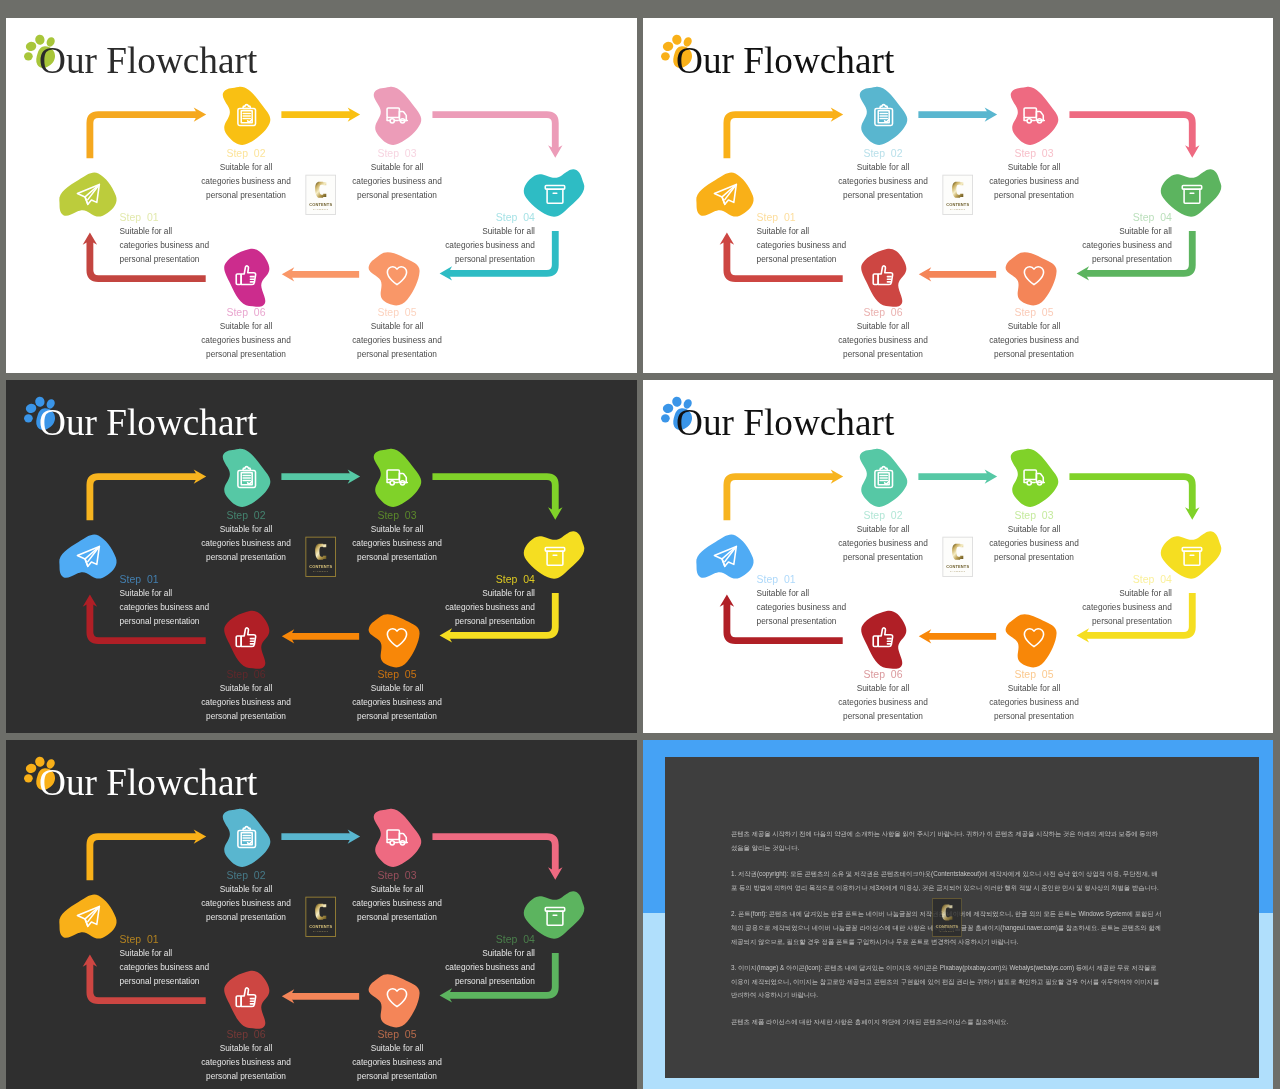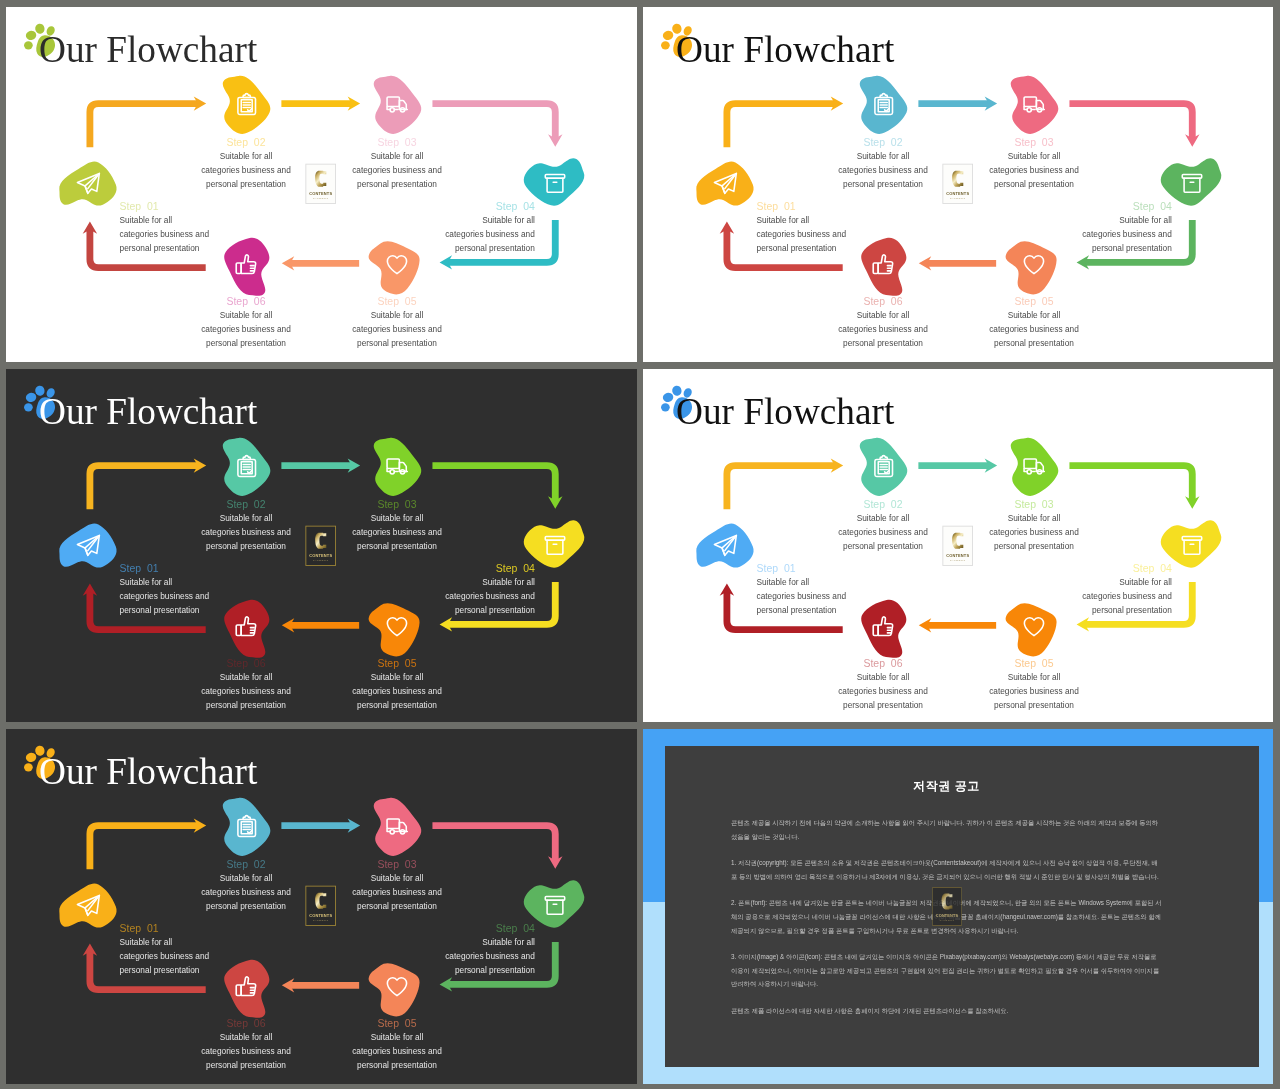--- a/index.html
+++ b/index.html
@@ -1,21 +1,21 @@
 <!DOCTYPE html>
 <html><head>
 <meta charset="utf-8">
 <title>Our Flowchart</title>
 <style>
   html,body{margin:0;padding:0;}
   body{width:1280px;height:1089px;overflow:hidden;background:#6d6e69;
        font-family:"Liberation Sans",sans-serif;}
   #grid{display:grid;grid-template-columns:631px 630px;grid-template-rows:355px 353px 355px;
         column-gap:6px;row-gap:7px;width:1280px;height:789px;
-        padding:7px 7px 6px 6px;box-sizing:border-box;}
+        padding:18px 7px 6px 6px;box-sizing:border-box;}
   .slide{position:relative;overflow:hidden;}
   .slide > svg{display:block;position:absolute;top:0;left:0;}
   .notice-slide{background:#3e3e3e;}
   .notice-blue-top{position:absolute;left:0;top:0;width:100%;height:173px;background:#45a2f5;}
   .notice-blue-bottom{position:absolute;left:0;top:173px;width:100%;bottom:0;background:#b0dffc;}
   .notice-box{position:absolute;left:22px;top:17px;width:594px;height:321px;background:#3e3e3e;}
   .notice-inner{position:absolute;left:66px;top:0;width:431px;height:100%;}
   .notice-title{color:#fff;font-size:12px;font-weight:bold;text-align:center;
                 position:absolute;left:-44px;right:-44px;top:32px;letter-spacing:0.6px;}
   .notice-body{position:absolute;left:0;right:0;top:70px;}
@@ -724,21 +724,20 @@
 <text x="242.3" y="316.4" text-anchor="middle" font-family="Liberation Sans,sans-serif" font-size="8.4" fill="#e6e6e6">Suitable for all</text>
 <text x="242.3" y="330.59999999999997" text-anchor="middle" font-family="Liberation Sans,sans-serif" font-size="8.4" fill="#e6e6e6">categories business and</text>
 <text x="242.3" y="344.79999999999995" text-anchor="middle" font-family="Liberation Sans,sans-serif" font-size="8.4" fill="#e6e6e6">personal presentation</text>
 </svg>
 </div>
 <div class="slide notice-slide">
   <div class="notice-blue-top"></div>
   <div class="notice-blue-bottom"></div>
   <div class="notice-box">
    <div class="notice-inner">
-    <div class="notice-title">저작권 공고</div>
     <div class="notice-body">
       <p class="notice-p">콘텐츠 제공을 시작하기 전에 다음의 약관에 소개하는 사항을 읽어 주시기 바랍니다. 귀하가 이 콘텐츠 제공을 시작하는 것은 아래의 계약과 보증에 동의하셨음을 알리는 것입니다.</p>
       <p class="notice-p">1. 저작권(copyright): 모든 콘텐츠의 소유 및 저작권은 콘텐츠테이크아웃(Contentstakeout)에 제작자에게 있으니 사전 승낙 없이 상업적 이용, 무단전재, 배포 등의 방법에 의하여 영리 목적으로 이용하거나 제3자에게 이용상, 것은 금지되어 있으니 이러한 행위 적발 시 준인한 민사 및 형사상의 처벌을 받습니다.</p>
       <p class="notice-p">2. 폰트(font): 콘텐츠 내에 담겨있는 한글 폰트는 네이버 나눔글꼴의 저작권은 네이버에 제작되었으니, 한글 외의 모든 폰트는 Windows System에 포함된 서체의 공용으로 제작되었으니 네이버 나눔글꼴 라이선스에 대한 사항은 네이버 나눔글꼴 홈페이지(hangeul.naver.com)를 참조하세요. 폰트는 콘텐츠와 함께 제공되지 않으므로, 필요할 경우 정품 폰트를 구입하시거나 무료 폰트로 변경하여 사용하시기 바랍니다.</p>
       <p class="notice-p">3. 이미지(image) &amp; 아이콘(icon): 콘텐츠 내에 담겨있는 이미지와 아이콘은 Pixabay(pixabay.com)와 Webalys(webalys.com) 등에서 제공한 무료 저작물로 이용이 제작되었으니, 이미지는 참고로만 제공되고 콘텐츠의 구현함에 있어 편집 권리는 귀하가 별도로 확인하고 필요할 경우 어서를 쉬두하여야 이미지를 반려하여 사용하시기 바랍니다.</p>
       <p class="notice-p">콘텐츠 제품 라이선스에 대한 자세한 사항은 홈페이지 하단에 기재된 콘텐츠라이선스를 참조하세요.</p>
     </div>
     <div class="notice-logo">
       <svg width="29" height="39" viewBox="0 0 30 40">
               <defs>

